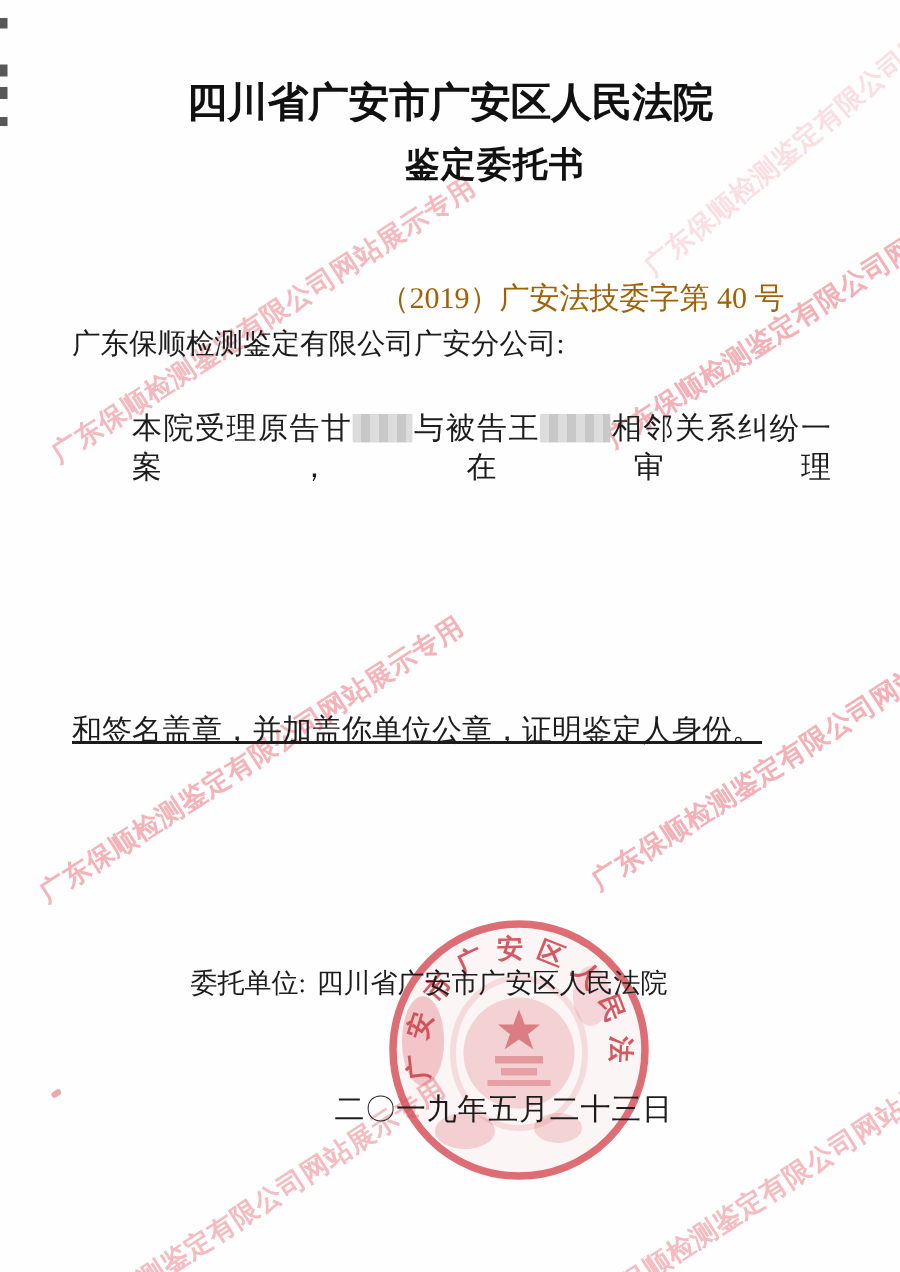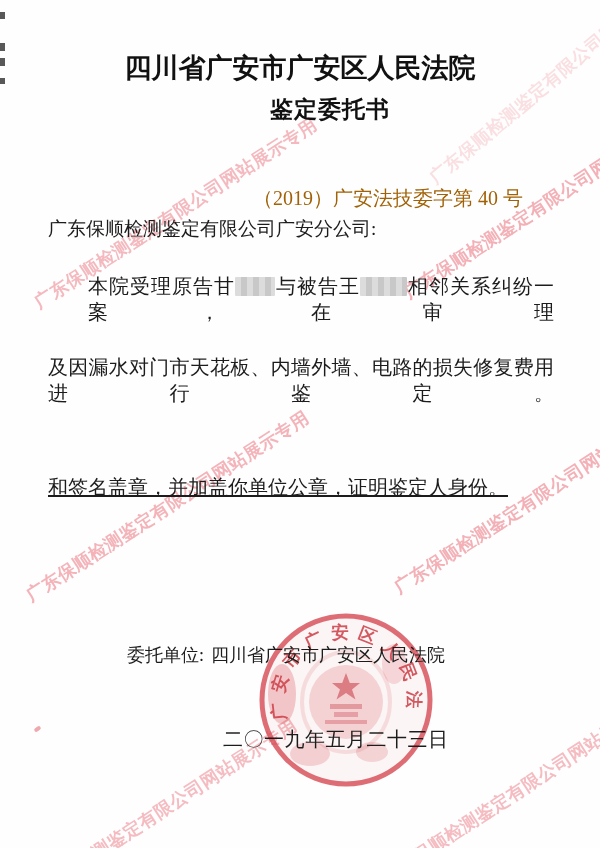--- a/index.html
+++ b/index.html
@@ -96,21 +96,20 @@
   <div class="title t1">四川省广安市广安区人民法院</div>
   <div class="title t2">鉴定委托书</div>
 
   <div class="docnum">（2019）广安法技委字第 40 号</div>
 
   <div class="addressee">广东保顺检测鉴定有限公司广安分公司:</div>
 
   <div class="bl indent" style="top:273px">
     <span>本院受理原告甘</span><span class="redact r1"></span><span>与被告王</span><span class="redact r2"></span><span>相邻关系纠纷一案，在审理</span>
   </div>
-  <div class="bl" style="top:354px">及因漏水对门市天花板、内墙外墙、电路的损失修复费用进行鉴定。</div>
   <div class="bl last" style="top:474px">和签名盖章，并加盖你单位公章，证明鉴定人身份。</div>
 
   <div class="fline fu">
     <span>委托单位:</span><span class="val">四川省广安市广安区人民法院</span>
   </div>
   <div class="fline dateline">二〇一九年五月二十三日</div>
 
   <div class="tick tk1"></div>
   <div class="tick tk2"></div>
   <div class="tick tk3"></div>

